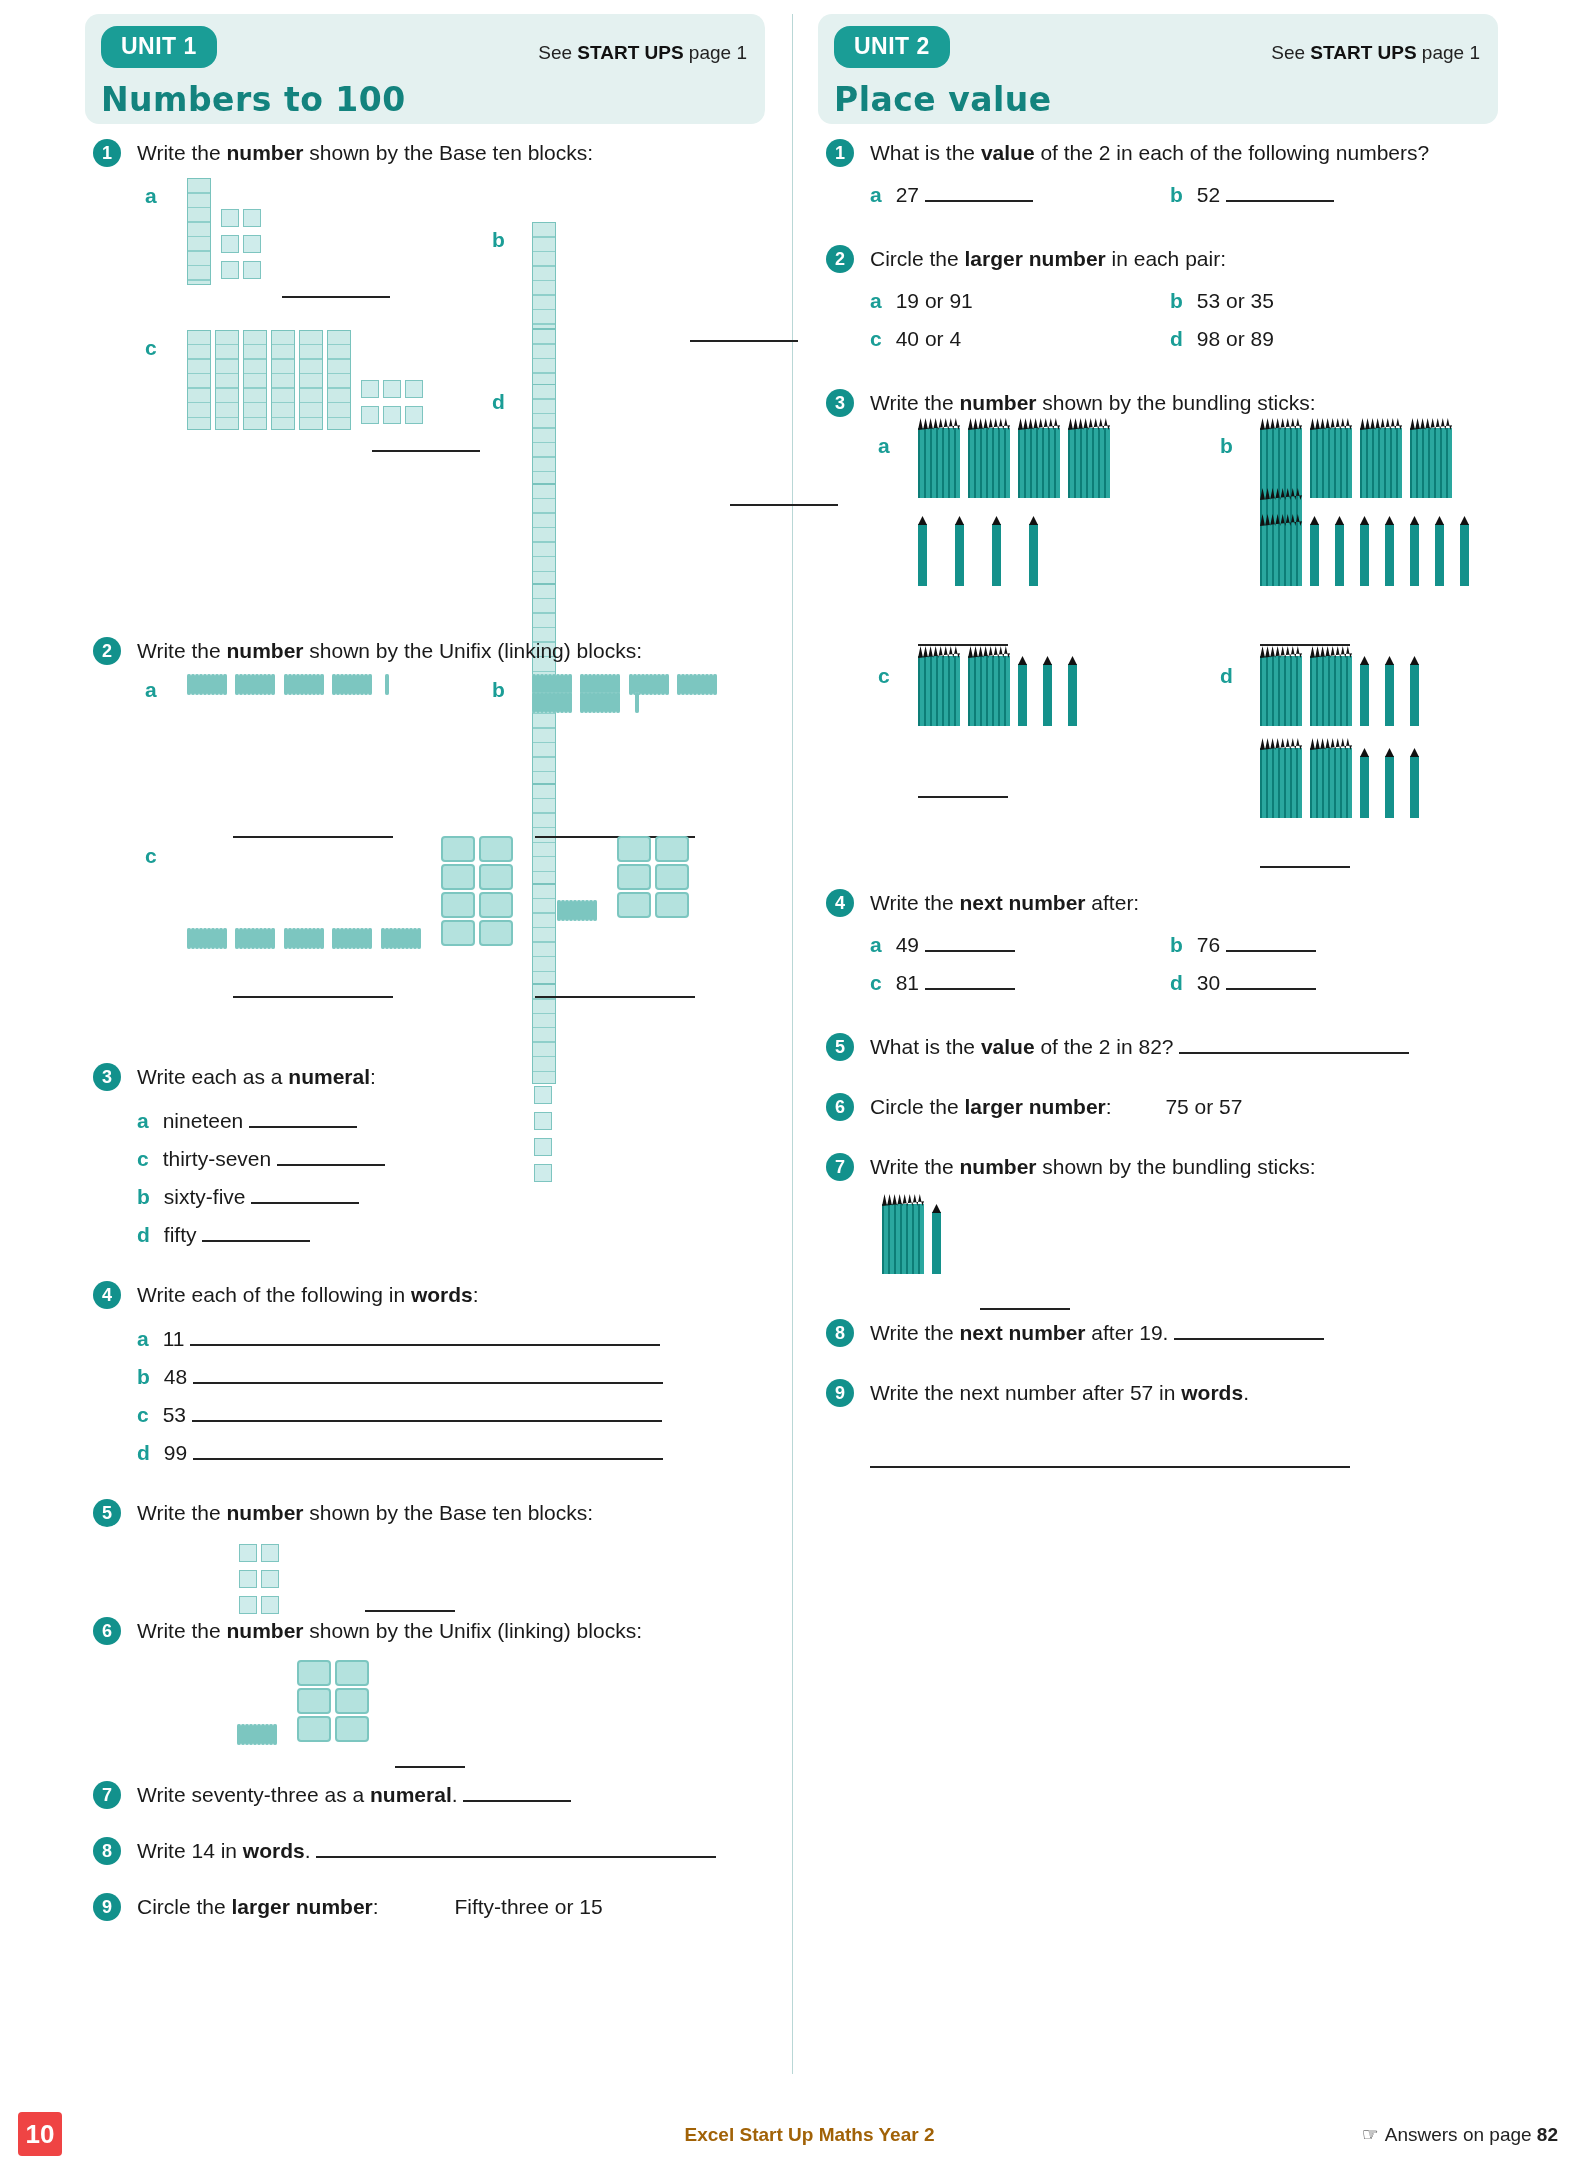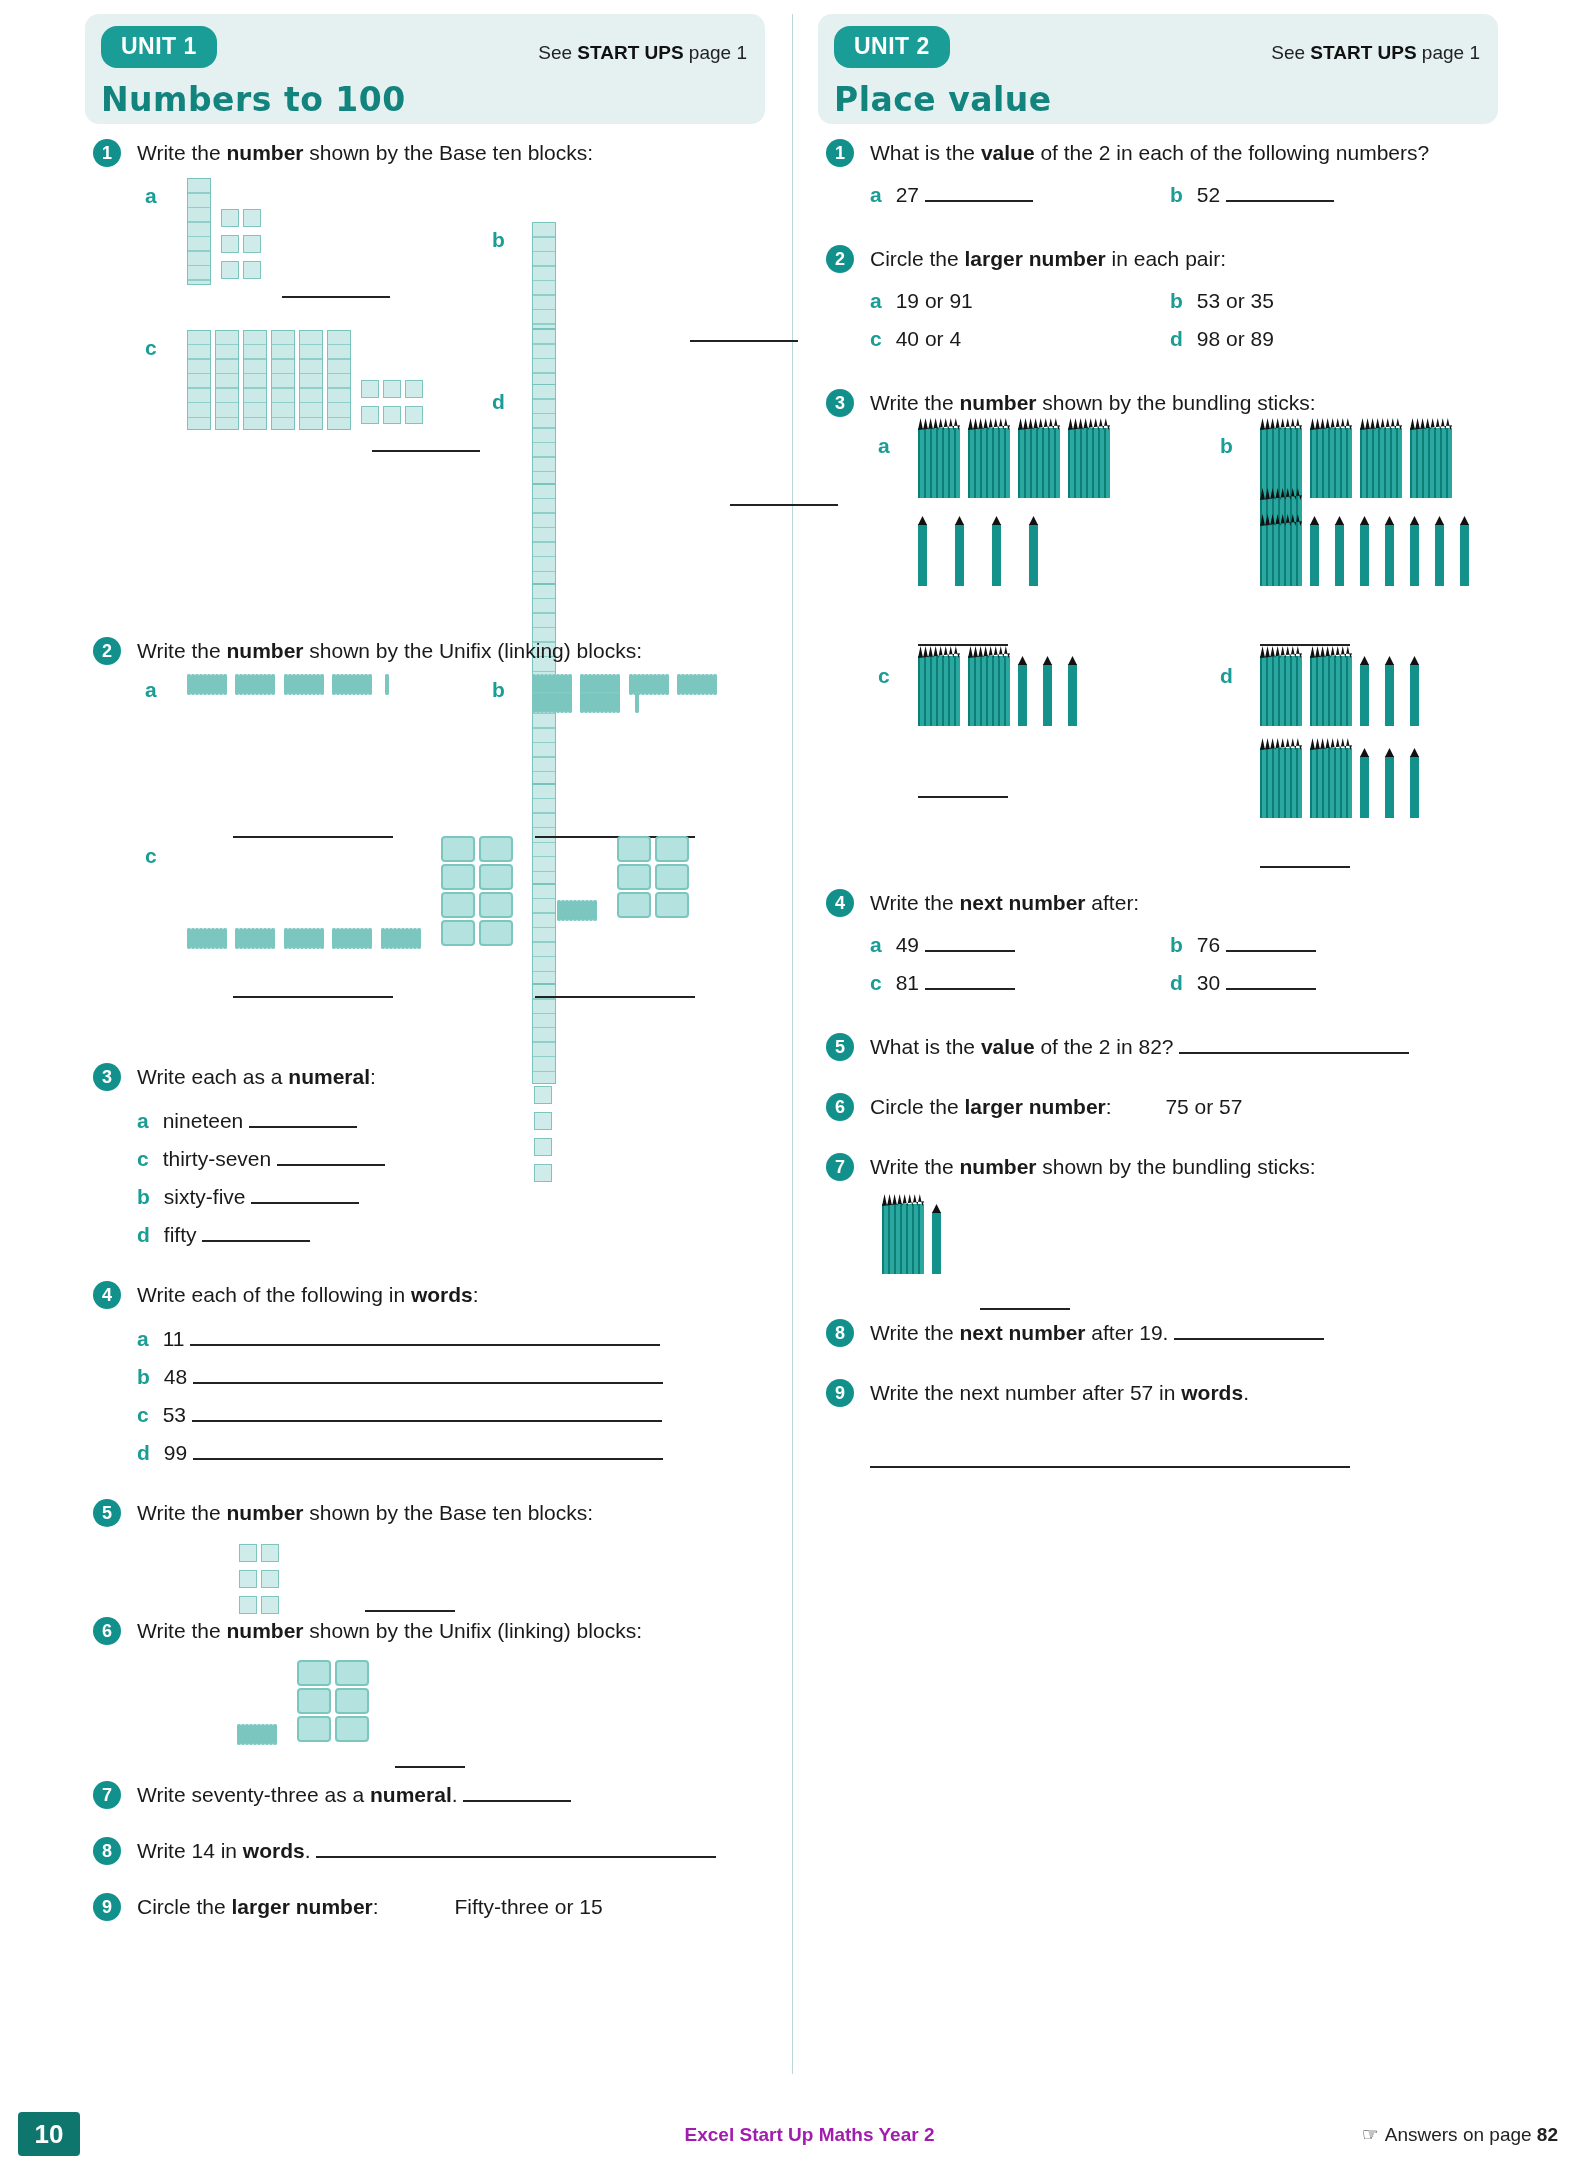--- a/index.html
+++ b/index.html
@@ -116,26 +116,26 @@
     background:#14918b; position:relative;
   }
   .stick:before{
     content:""; position:absolute; left:0; right:0; top:-8px; height:9px;
     background:#111; clip-path:polygon(0% 100%,50% 0%,100% 100%);
   }
   
   .footer{ position:absolute; left:0; bottom:0; width:1584px; height:64px; }
   .pagebox{
     position:absolute; left:18px; bottom:16px;
-    background:#0f766e; color:#fff; font-weight:bold; font-size:26px;
-    width:62px;height:44px;line-height:44px;text-align:center;border-radius:4px;
+    background:#ef4444; color:#fff; font-weight:bold; font-size:26px;
+    width:44px;height:44px;line-height:44px;text-align:center;border-radius:4px;
   }
   .footer-center{
     position:absolute; left:0; right:0; bottom:26px; text-align:center;
-    color:#a21caf; font-size:19px; font-weight:bold;padding-left:35px;
+    color:#a16207; font-size:19px; font-weight:bold;padding-left:35px;
   }
   .footer-right{
     position:absolute; right:26px; bottom:26px; font-size:19px; color:#222;
   }
   .footer-right b{ font-weight:bold; }
   .hand{ color:#222; margin-right:6px; }
 </style>
 </head>
 <body>
 

